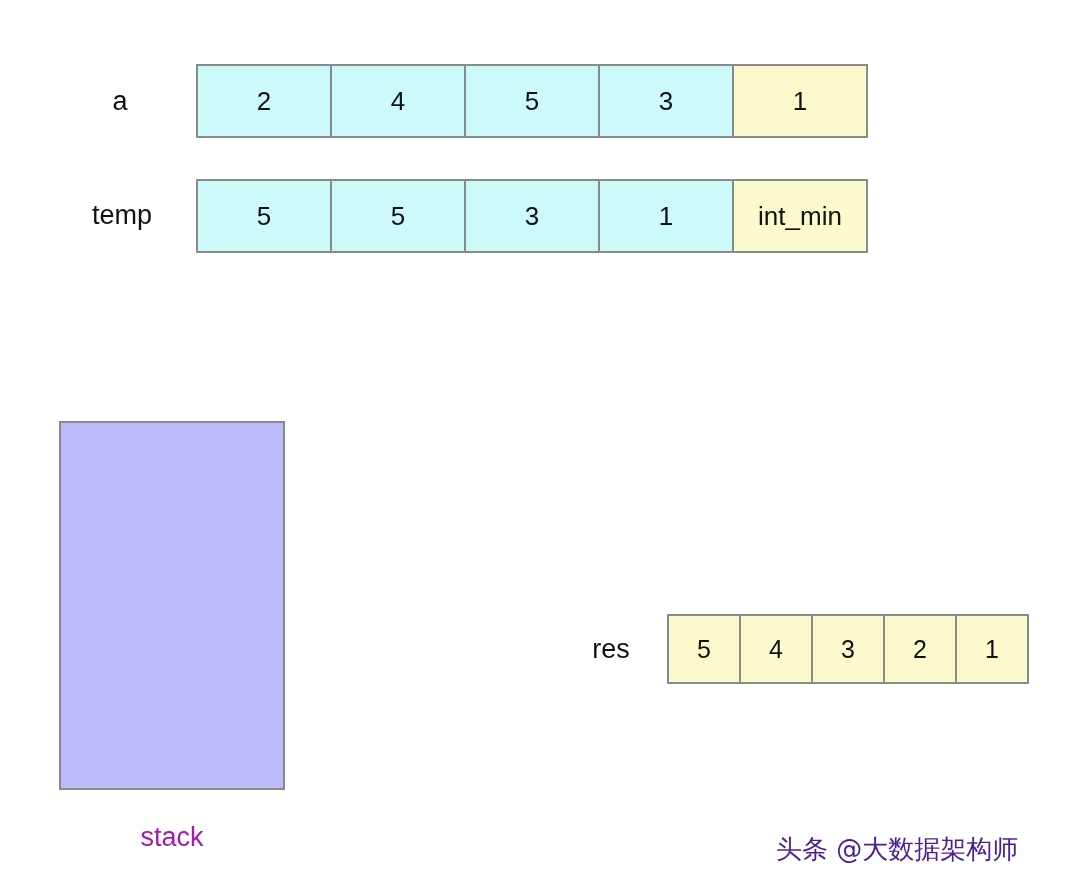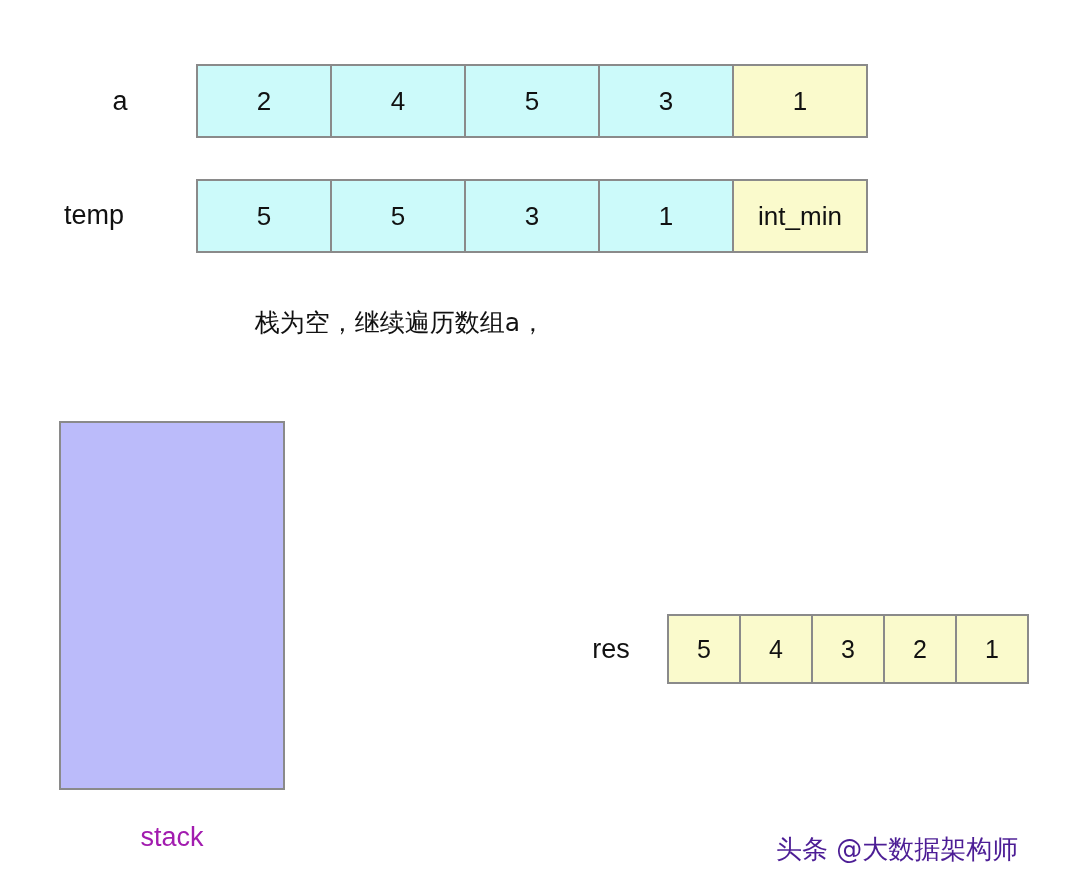--- a/index.html
+++ b/index.html
@@ -59,21 +59,21 @@
   .cell.yellow { background: #fafacc; }
 
   
   #row-a        { left: 196px; top: 64px; }
   #row-a .cell  { width: 136px; height: 74px; }
   #label-a      { left: 60px;  top: 88px; width: 120px; }
 
   
   #row-temp       { left: 196px; top: 179px; }
   #row-temp .cell { width: 136px; height: 74px; }
-  #label-temp     { left: 24px;  top: 202px; width: 140px; }
+  #label-temp     { left: 52px;  top: 202px; width: 140px; }
 
   
   #row-res        { left: 667px; top: 614px; }
   #row-res .cell  { width: 74px;  height: 70px; font-size: 25px; }
   #label-res      { left: 566px; top: 636px; width: 90px; }
 
   
   .caption {
     position: absolute;
     left: 0;
@@ -156,21 +156,20 @@
     <div class="cells">
       <div class="cell cyan">5</div>
       <div class="cell cyan">5</div>
       <div class="cell cyan">3</div>
       <div class="cell cyan">1</div>
       <div class="cell yellow">int_min</div>
     </div>
   </div>
 
   <div class="caption">
-    <span class="line">栈为空，继续遍历数组a，</span>
   </div>
 
   <div id="stack-box"></div>
   <div id="stack-label">stack</div>
 
   <div class="row-label" id="label-res">res</div>
   <div class="array-row" id="row-res">
     <div class="cells">
       <div class="cell yellow">5</div>
       <div class="cell yellow">4</div>

